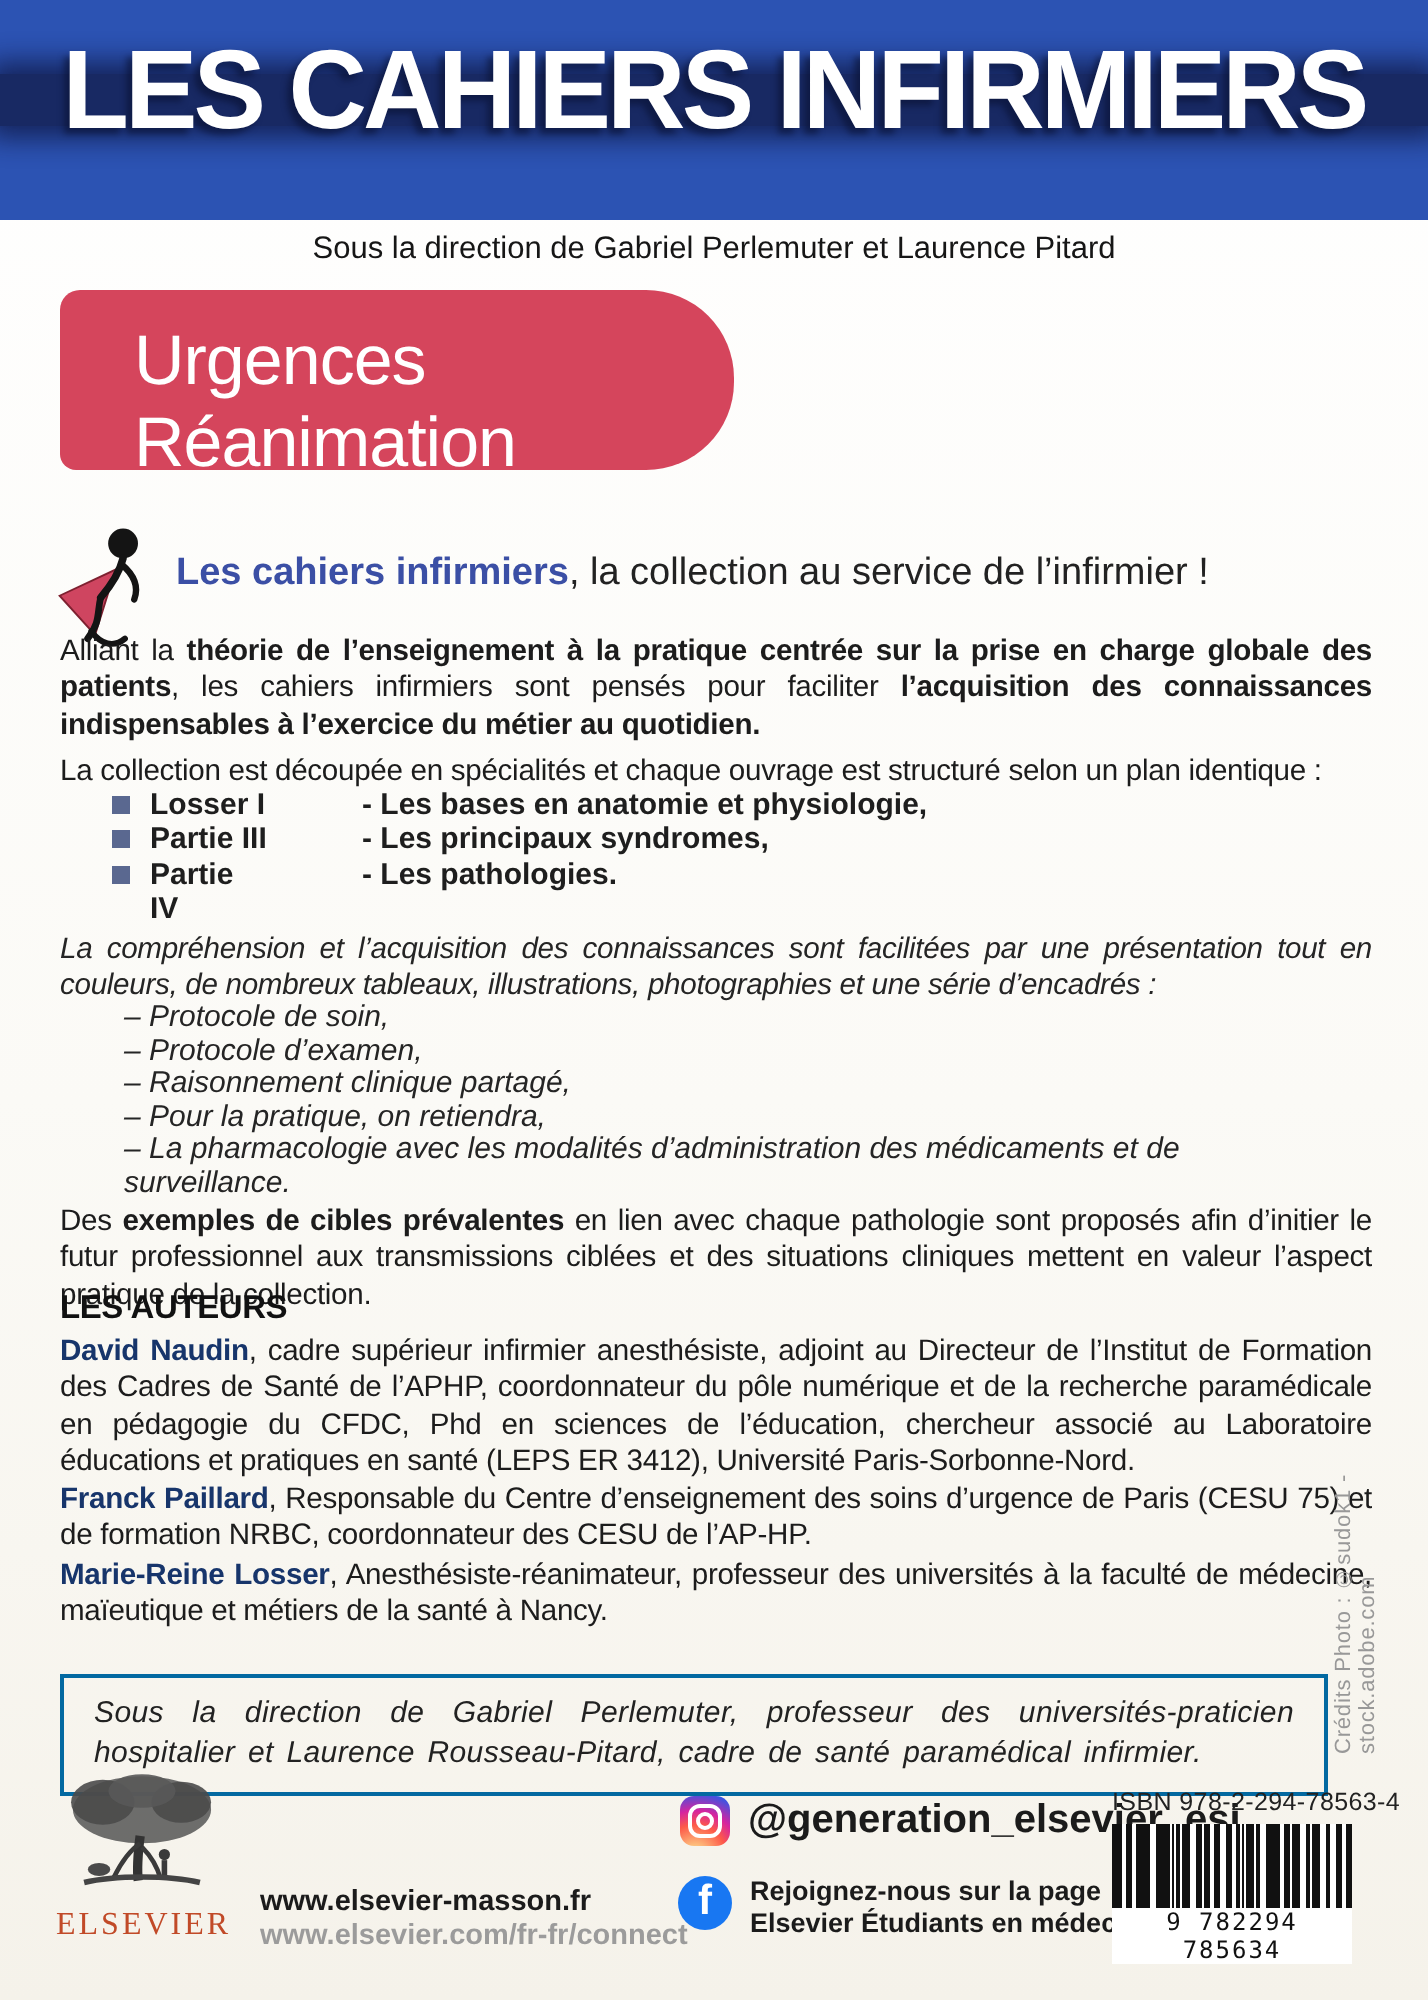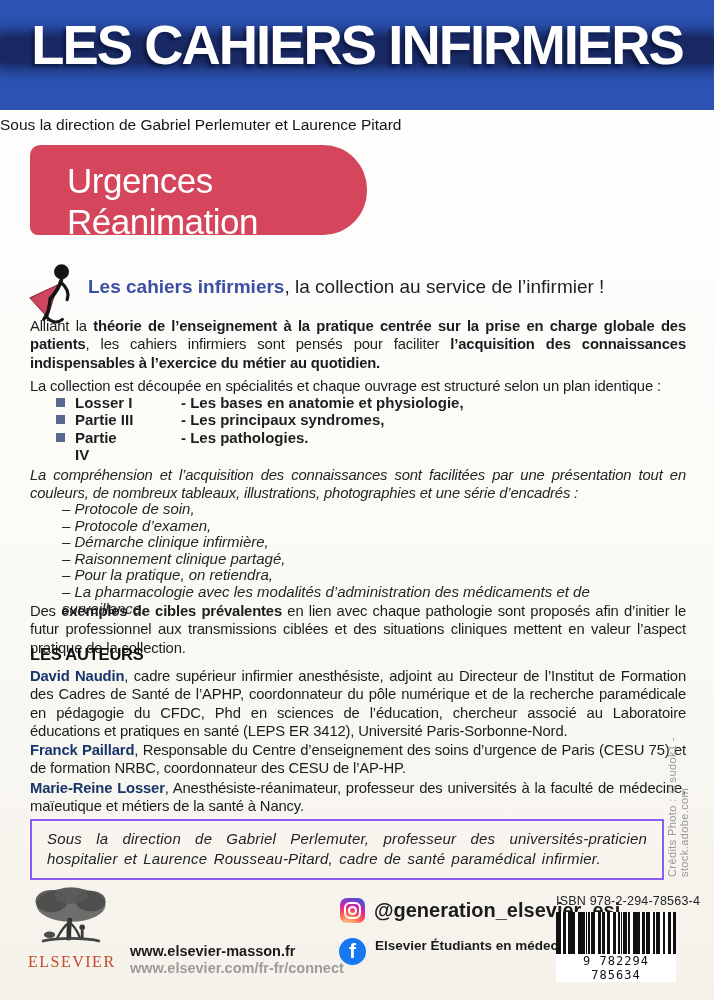--- a/index.html
+++ b/index.html
@@ -11,21 +11,21 @@
   }
   .abs{position:absolute;}
   
   .banner{top:0;left:0;width:714px;height:110px;background:#2c53b3;overflow:hidden;}
   .banner-stripe{position:absolute;top:37px;left:0;right:0;height:26px;background:#17275f;
     box-shadow:0 0 14px 6px rgba(15,25,70,.85);opacity:.95;}
   .banner h1{position:absolute;top:12px;left:0;width:100%;margin:0;text-align:center;
     font-size:56px;font-weight:bold;letter-spacing:-2px;color:#fff;
     transform:scaleX(.97);transform-origin:center;
     text-shadow:-3px 3px 3px rgba(8,14,45,.55);}
-  .direction-line{top:116px;left:0;width:100%;text-align:left;font-size:15.5px;color:#161616;}
+  .direction-line{top:116px;left:0;width:100%;text-align:center;font-size:15.5px;color:#161616;}
   
   .title-box{top:145px;left:30px;width:337px;height:90px;background:#d5455c;
     border-radius:10px 44px 44px 8px;color:#fff;}
   .title-box .t{display:block;margin-left:37px;font-size:35px;line-height:41px;letter-spacing:-.5px;}
   .title-box .t1{margin-top:15px;}
   
   .figure-icon{top:263px;left:27px;width:56px;height:66px;}
   .tagline{top:276px;left:88px;font-size:19px;color:#222;white-space:nowrap;}
   .tagline .brand{color:#3b4fa5;font-weight:bold;}
   
@@ -43,21 +43,21 @@
   .features{top:501px;left:62px;width:610px;list-style:none;margin:0;padding:0;
     font-size:15px;font-style:italic;line-height:16.6px;color:#252525;}
   .cibles{top:602px;}
   .authors-heading{top:645px;left:30px;font-size:16.5px;font-weight:bold;color:#111;margin:0;letter-spacing:-.2px;}
   .author{text-align:justify;}
   .author .name{font-weight:bold;color:#17356b;}
   .author1{top:667px;}
   .author2{top:741px;}
   .author3{top:779px;}
   
-  .direction-box{top:819px;left:30px;width:630px;border:2px solid #8b5cf6;background:transparent;}
+  .direction-box{top:837px;left:30px;width:630px;border:2px solid #0369a1;background:transparent;}
   .direction-box p{margin:8px 15px 9px 15px;font-size:15px;font-style:italic;line-height:20px;
     text-align:justify;color:#222;letter-spacing:.2px;word-spacing:2px;}
   
   .elsevier{top:886px;left:28px;width:86px;text-align:center;}
   .elsevier-word{font-family:"Liberation Serif",serif;font-size:16px;color:#c14a28;letter-spacing:1.5px;margin-top:1px;}
   .urls{top:943px;left:130px;font-size:14.5px;line-height:17px;}
   .url-main{font-weight:bold;color:#1b1b1b;}
   .url-secondary{color:#9b9b9b;font-weight:bold;}
   .insta-row{top:898px;left:340px;display:flex;align-items:center;}
   .insta-icon{width:25px;height:25px;border-radius:7px;position:relative;
@@ -131,21 +131,20 @@
       <span class="sq"></span>
       <span class="lbl">Partie IV</span>
       <span class="txt">-  Les pathologies.</span>
     </li>
   </ul>
 
   <p class="abs para ital features-intro" style="margin:0;">La compréhension et l’acquisition des connaissances sont facilitées par une présentation tout en couleurs, de nombreux tableaux, illustrations, photographies et une série d’encadrés :</p>
   <ul class="abs features">
     <li>–  Protocole de soin,</li>
     <li>–  Protocole d’examen,</li>
-    <li>–  Démarche clinique infirmière,</li>
     <li>–  Raisonnement clinique partagé,</li>
     <li>–  Pour la pratique, on retiendra,</li>
     <li>–  La pharmacologie avec les modalités d’administration des médicaments et de surveillance.</li>
   </ul>
 
   <p class="abs para cibles" style="margin:0;">
     <span>Des </span><span class="b">exemples de cibles prévalentes</span><span> en lien avec chaque pathologie sont proposés afin d’initier le futur professionnel aux transmissions ciblées et des situations cliniques mettent en valeur l’aspect pratique de la collection.</span>
   </p>
 
   <h2 class="abs authors-heading">LES AUTEURS</h2>
@@ -190,20 +189,21 @@
     <div class="insta-icon">
       <div class="frame"></div>
       <div class="lens"></div>
     </div>
     <div class="insta-handle">@generation_elsevier_esi</div>
   </div>
 
   <div class="abs fb-row">
     <div class="fb-icon">f</div>
     <div class="fb-text">
+      <div>Rejoignez-nous sur la page</div>
       <div>Elsevier Étudiants en médecine</div>
     </div>
   </div>
 
   <div class="abs isbn">
     <div class="isbn-label">ISBN 978-2-294-78563-4</div>
     <div class="barcode"></div>
     <div class="isbn-digits">9 782294 785634</div>
   </div>
 

